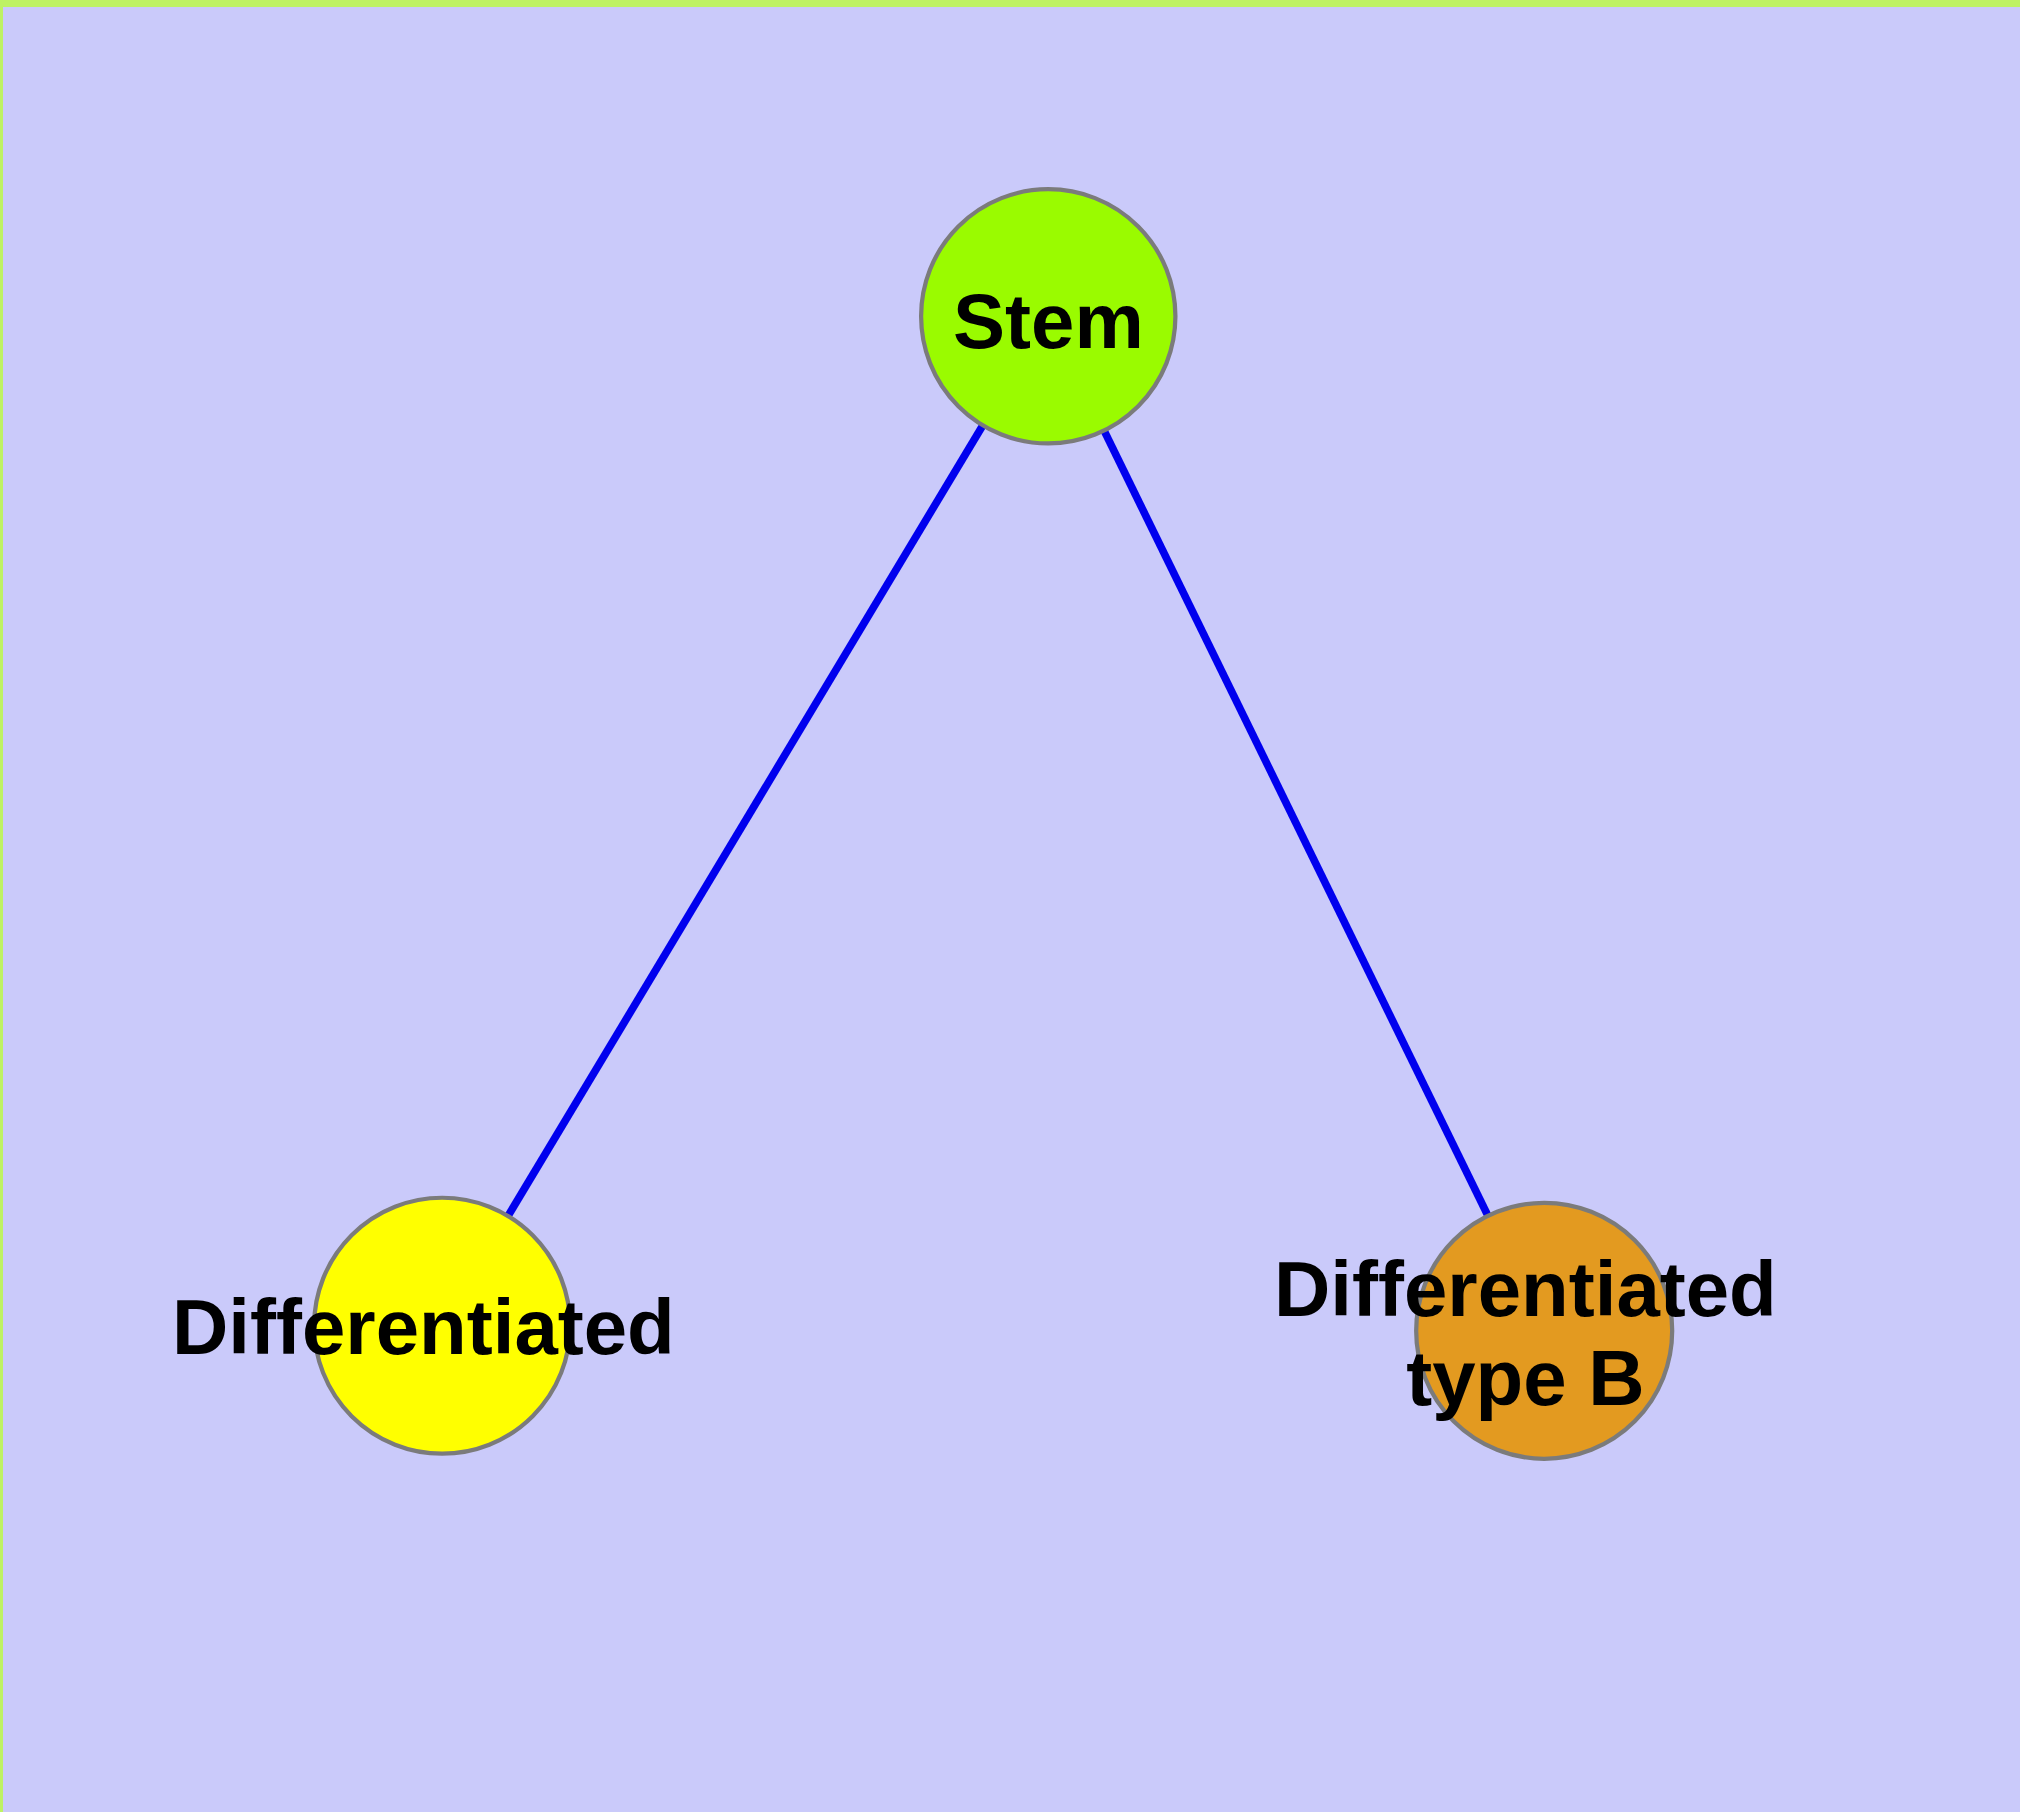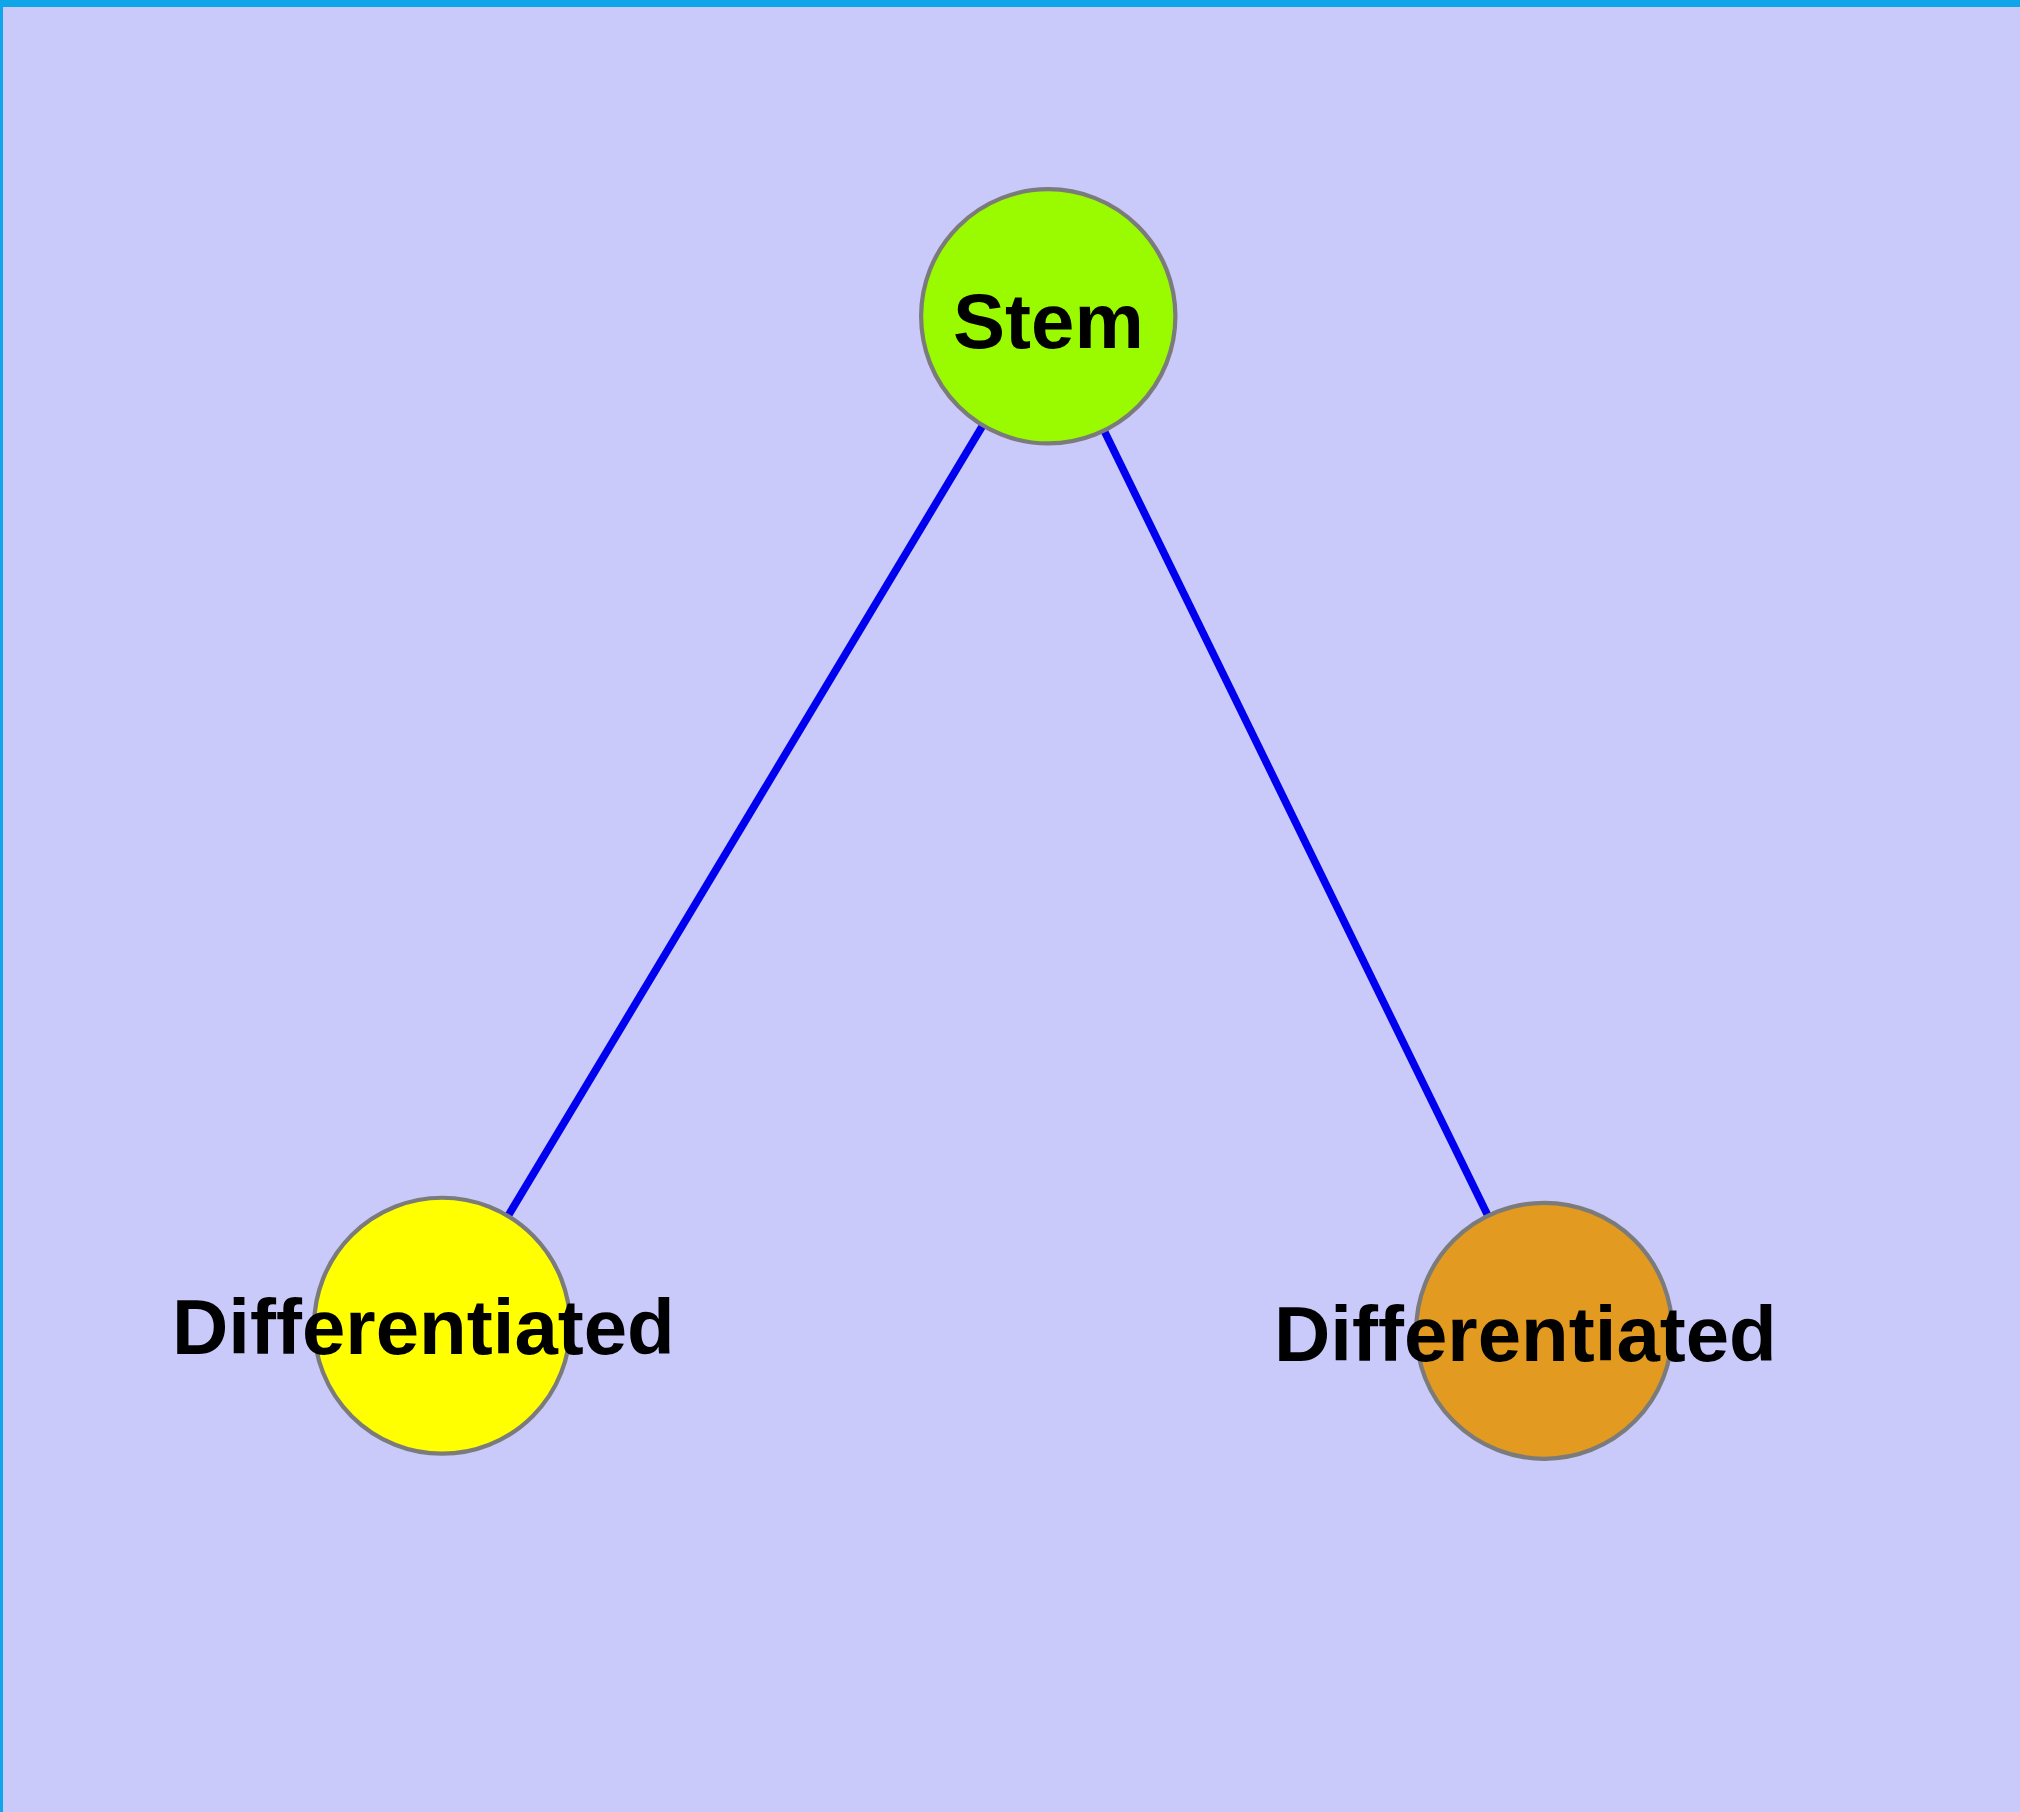--- a/index.html
+++ b/index.html
@@ -5,21 +5,21 @@
   html, body {
     margin: 0;
     padding: 0;
     background: #ffffff;
     font-family: "Liberation Sans", sans-serif;
   }
   .canvas {
     position: relative;
     width: 2021px;
     height: 1812px;
-    background: #0ea5e9;
+    background: #bef264;
     overflow: hidden;
   }
   .plot-area {
     position: absolute;
     left: 3.4px;
     top: 6.8px;
     right: 0;
     bottom: 0;
   }
   .plot-area svg {
@@ -64,16 +64,17 @@
     </svg>
 
     <div class="node-label" style="left:1045px; top:314px;">Stem</div>
 
     <div class="node-label" style="left:420px; top:1320px;">
       <div>Differentiated</div>
     </div>
 
     <div class="node-label" style="left:1522px; top:1327px;">
       <div>Differentiated</div>
+      <div>type B</div>
     </div>
   </div>
 </div>
 
 
 </body></html>

